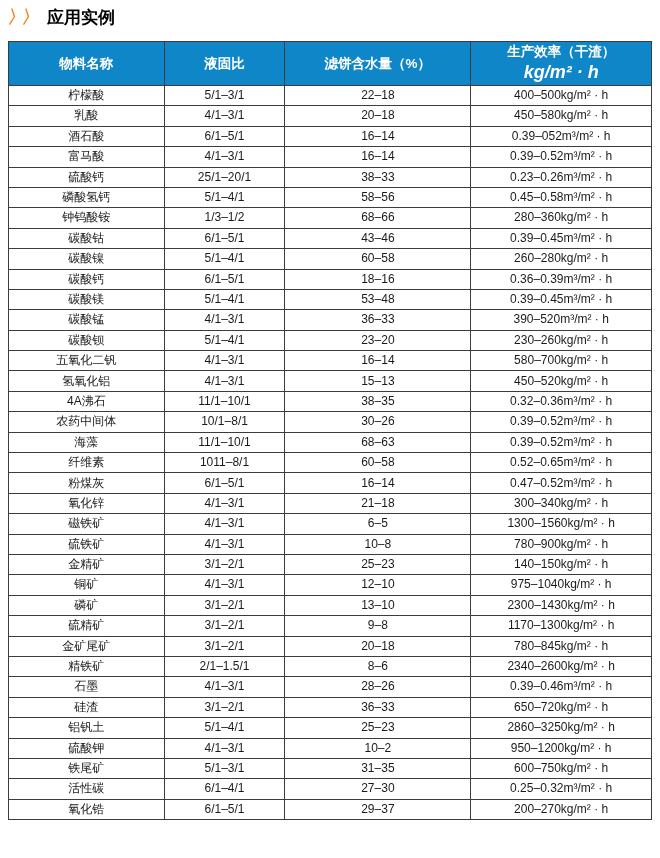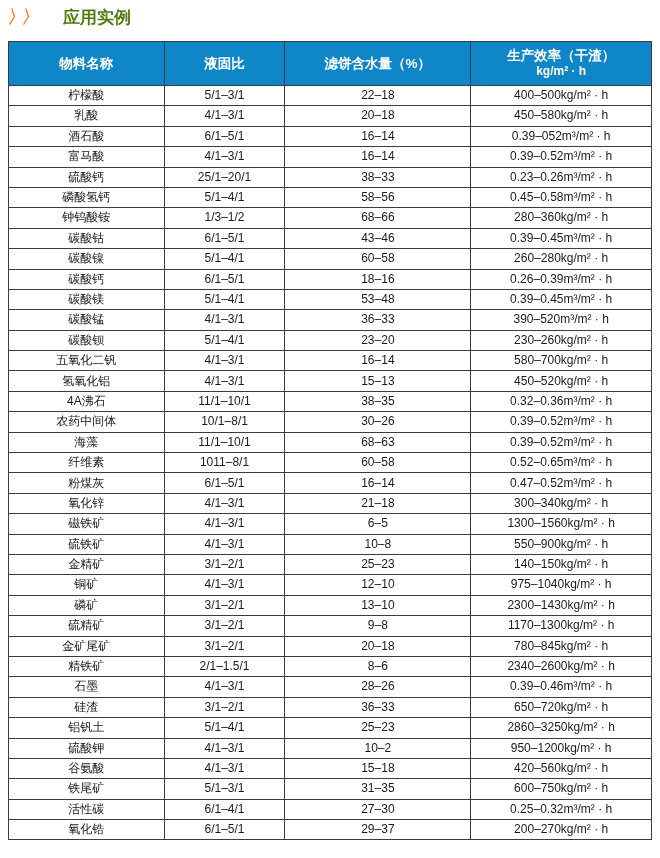--- a/index.html
+++ b/index.html
@@ -14,38 +14,38 @@
   .title-row {
     display:flex; align-items:center; gap:7px;
     margin:2px 0 9px 0; height:24px;
   }
   .chevrons {
     color:#f5821e; font-weight:bold; font-size:18px;
     letter-spacing:-4px; transform:skewX(-8deg);
     line-height:1; padding-right:4px;
   }
   .page-title {
-    color:#4d7c0f; font-size:17px; font-weight:bold;
-    margin:16px; line-height:1;
+    color:#000000; font-size:17px; font-weight:bold;
+    margin:0; line-height:1;
   }
 
   table.app-table {
     width:644px; border-collapse:collapse; table-layout:fixed;margin-top:12px;
   }
   .app-table th, .app-table td {
     border:1px solid #3c3c3c;
     text-align:center; vertical-align:middle;
     overflow:hidden; white-space:nowrap;
   }
   .app-table thead th {
     background:#0e86c8; color:#ffffff;
     font-size:13.5px; font-weight:bold;
     height:43px; line-height:1.3; padding:0;
   }
-  .hdr-sub { font-size:12px; font-weight:bold; }
+  .hdr-sub { font-size:18px; font-weight:bold;font-style:italic; }
   .app-table tbody td {
     font-size:12px; color:#1a1a1a;
     height:19.4px; padding:0; line-height:1.1;
   }
   .col-name { width:24.2%; }
   .col-ratio { width:18.8%; }
   .col-moist { width:28.9%; }
   .col-eff  { width:28.1%; }
 </style>
 </head>
@@ -128,21 +128,21 @@
         <tr>
           <td>碳酸镍</td>
           <td>5/1–4/1</td>
           <td>60–58</td>
           <td>260–280kg/m² · h</td>
         </tr>
         <tr>
           <td>碳酸钙</td>
           <td>6/1–5/1</td>
           <td>18–16</td>
-          <td>0.26–0.39m³/m² · h</td>
+          <td>0.36–0.39m³/m² · h</td>
         </tr>
         <tr>
           <td>碳酸镁</td>
           <td>5/1–4/1</td>
           <td>53–48</td>
           <td>0.39–0.45m³/m² · h</td>
         </tr>
         <tr>
           <td>碳酸锰</td>
           <td>4/1–3/1</td>
@@ -206,21 +206,21 @@
         <tr>
           <td>磁铁矿</td>
           <td>4/1–3/1</td>
           <td>6–5</td>
           <td>1300–1560kg/m² · h</td>
         </tr>
         <tr>
           <td>硫铁矿</td>
           <td>4/1–3/1</td>
           <td>10–8</td>
-          <td>550–900kg/m² · h</td>
+          <td>780–900kg/m² · h</td>
         </tr>
         <tr>
           <td>金精矿</td>
           <td>3/1–2/1</td>
           <td>25–23</td>
           <td>140–150kg/m² · h</td>
         </tr>
         <tr>
           <td>铜矿</td>
           <td>4/1–3/1</td>
@@ -269,26 +269,20 @@
           <td>25–23</td>
           <td>2860–3250kg/m² · h</td>
         </tr>
         <tr>
           <td>硫酸钾</td>
           <td>4/1–3/1</td>
           <td>10–2</td>
           <td>950–1200kg/m² · h</td>
         </tr>
         <tr>
-          <td>谷氨酸</td>
-          <td>4/1–3/1</td>
-          <td>15–18</td>
-          <td>420–560kg/m² · h</td>
-        </tr>
-        <tr>
           <td>铁尾矿</td>
           <td>5/1–3/1</td>
           <td>31–35</td>
           <td>600–750kg/m² · h</td>
         </tr>
         <tr>
           <td>活性碳</td>
           <td>6/1–4/1</td>
           <td>27–30</td>
           <td>0.25–0.32m³/m² · h</td>

